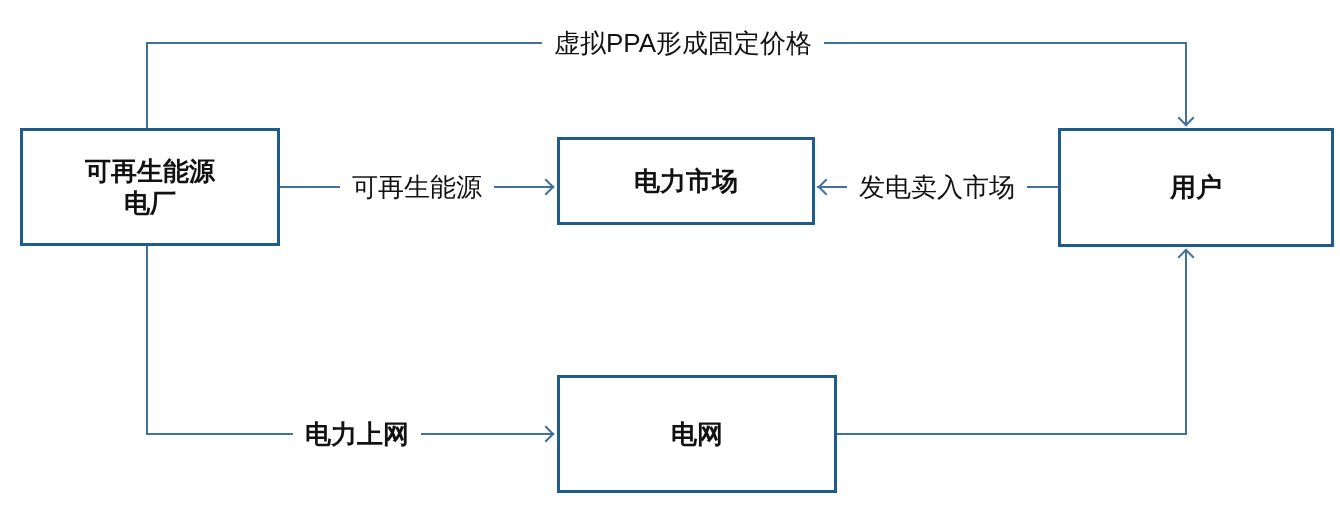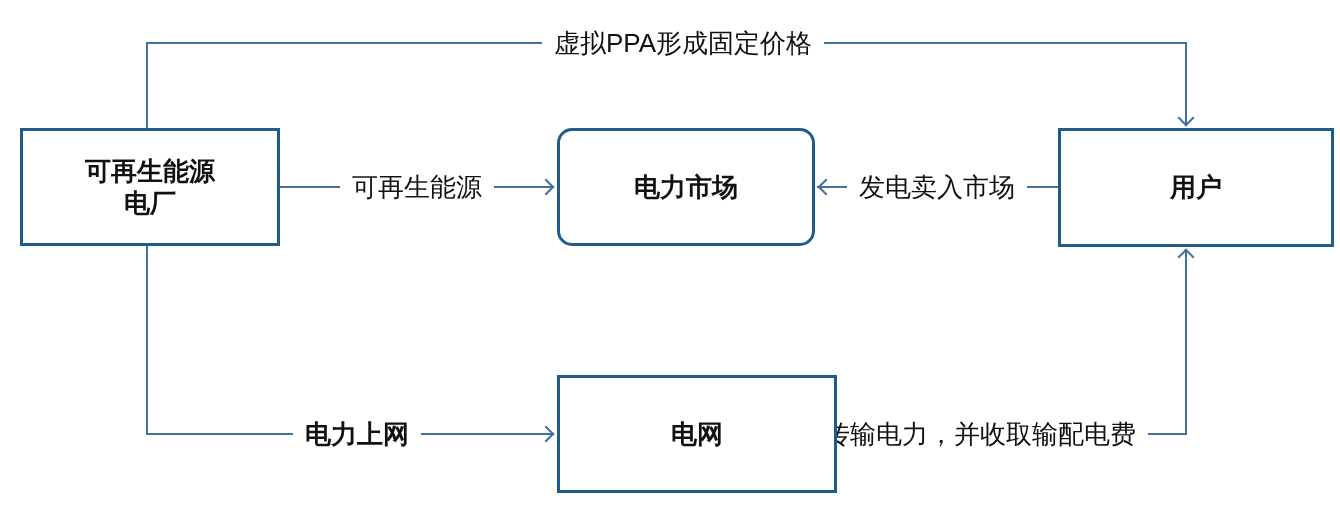--- a/index.html
+++ b/index.html
@@ -78,21 +78,20 @@
   <div class="edge-label" style="left:937px;top:187px;">发电卖入市场</div>
 
   <div class="vline" style="left:146px;top:246px;height:188px;"></div>
   <div class="hline" style="left:146px;top:433px;width:408px;"></div>
   <div class="chev right" style="left:540px;top:428px;"></div>
   <div class="edge-label" style="left:357px;top:434px;font-weight:bold;">电力上网</div>
 
   <div class="hline" style="left:815px;top:433px;width:372px;"></div>
   <div class="vline" style="left:1185px;top:251px;height:184px;"></div>
   <div class="chev up" style="left:1180px;top:251px;"></div>
-  <div class="edge-label" style="left:980px;top:434px;">传输电力，并收取输配电费</div>
 
   <div class="box" style="left:20px;top:128px;width:260px;height:118px;">可再生能源
 电厂</div>
-  <div class="box" style="left:557px;top:128px;width:258px;height:118px;border-radius:15px;">电力市场</div>
+  <div class="box" style="left:557px;top:137px;width:258px;height:88px;">电力市场</div>
   <div class="box" style="left:1058px;top:128px;width:276px;height:119px;">用户</div>
   <div class="box" style="left:557px;top:375px;width:280px;height:118px;">电网</div>
 
 </div>
 
 </body></html>

